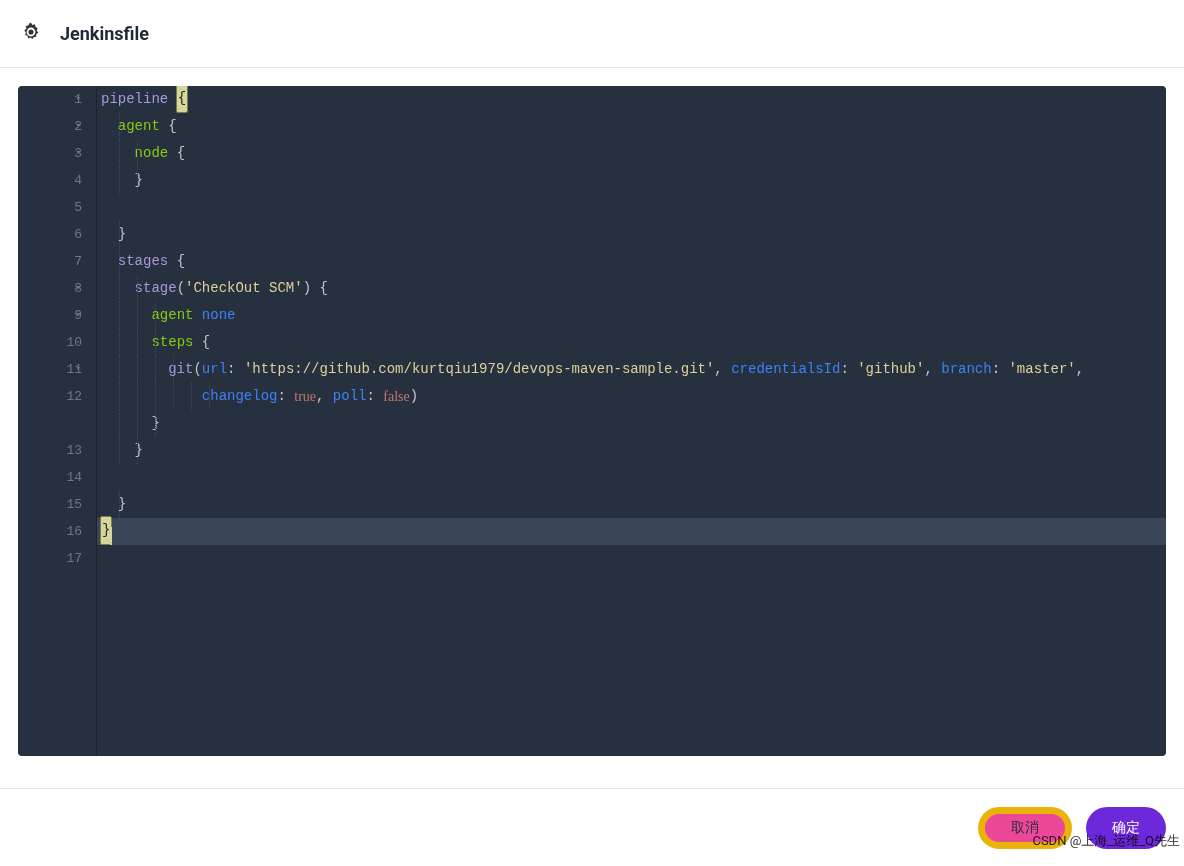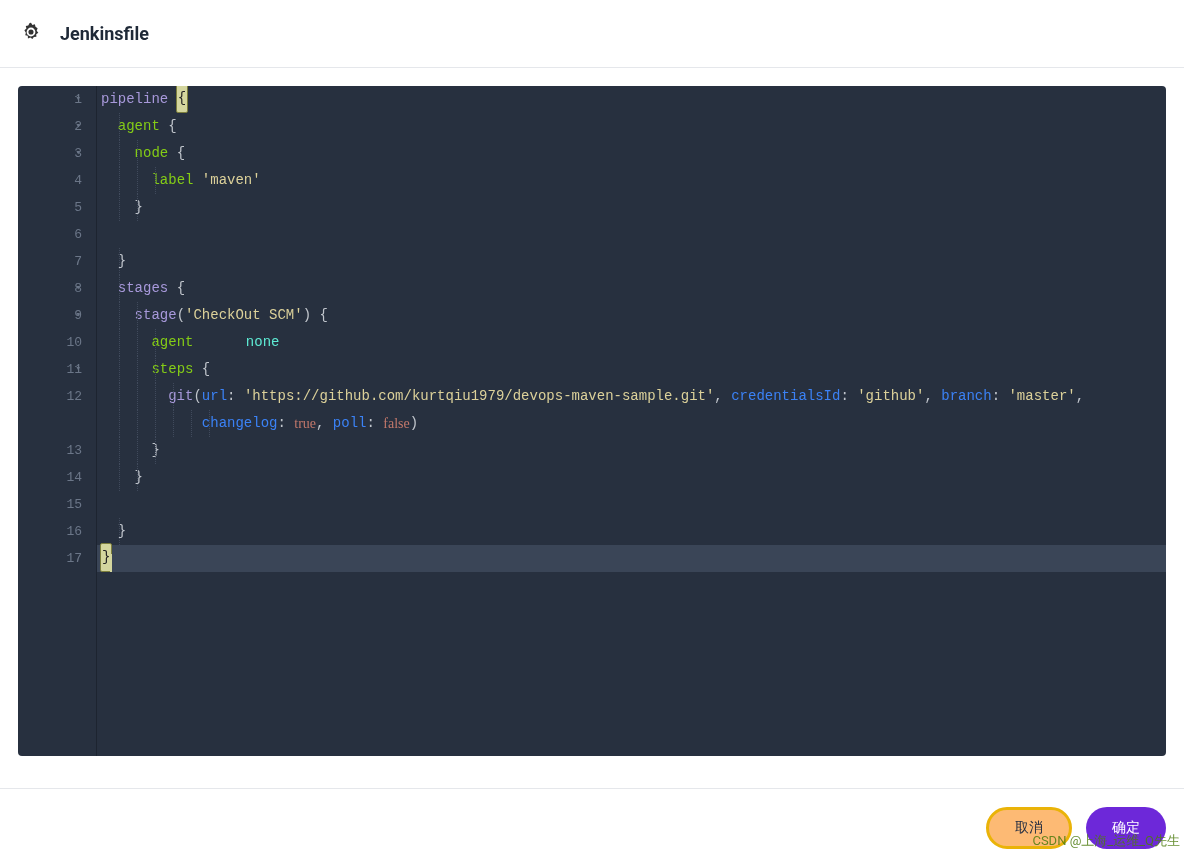--- a/index.html
+++ b/index.html
@@ -86,21 +86,21 @@
   height: 18px;
   background: #d4d69e;
   vertical-align: middle;
   margin-left: -1px;
 }
 .indent-guide {
   border-left: 1px dotted #404a5c;
   position: absolute;
   top: 0; bottom: 0;
 }
-.c-kw { color: #5eead4; margin-left: 44px; }
+.c-kw { color: #3b82f6; }
 .c-str { color: #dcd19a; }
 .c-name { color: #a899db; }
 .c-bool { color: #c2786b; font-family: Liberation Serif, serif; }
 .c-punc { color: #c0c5cc; }
 .c-plain { color: #84cc16; }
 .c-attr { color: #3b82f6; }
 .footer {
   position: absolute;
   left: 0; right: 0; bottom: 0;
   height: 78px;
@@ -115,34 +115,34 @@
 .btn {
   height: 42px;
   padding: 0 26px;
   border-radius: 22px;
   font-size: 14px;
   font-weight: 500;
   border: none;
   cursor: pointer;
 }
 .btn-secondary {
-  background: #fdba74;
-  border: 3px solid #eab308;
+  background: #ec4899;
+  border: 7px solid #eab308;
   color: #242e42;
 }
 .btn-primary {
   background: #6d28d9;
   color: #fff;
 }
 .watermark {
   position: absolute;
   right: 4px;
   bottom: 16px;
   font-size: 13px;
-  color: #4d7c0f;
+  color: #000000;
   opacity: 0.85;
   pointer-events: none;
 }
 </style>
 </head>
 <body>
 
 <div class="header">
   <span class="header-icon">
     <svg viewBox="0 0 24 24">
@@ -213,21 +213,20 @@
           <span>16</span>
         </div>
         <div class="gutter-row">
           <span>17</span>
         </div>
       </div>
     <div class="code-area" id="code">
         <div class="code-line"><span class="c-plain"></span><span class="c-name">pipeline </span><span class="hl-bracket">{</span></div>
         <div class="code-line"><span class="indent-guide" style="left: 22px;"></span><span class="c-plain">  </span><span class="c-plain">agent </span><span class="c-punc">{</span></div>
         <div class="code-line"><span class="indent-guide" style="left: 22px;"></span><span class="indent-guide" style="left: 40px;"></span><span class="c-plain">    </span><span class="c-plain">node </span><span class="c-punc">{</span></div>
-        <div class="code-line"><span class="indent-guide" style="left: 22px;"></span><span class="indent-guide" style="left: 40px;"></span><span class="indent-guide" style="left: 58px;"></span><span class="c-plain">      </span><span class="c-plain">label </span><span class="c-str">'maven'</span></div>
         <div class="code-line"><span class="indent-guide" style="left: 22px;"></span><span class="indent-guide" style="left: 40px;"></span><span class="c-plain">    </span><span class="c-punc">}</span></div>
         <div class="code-line"><span class="c-plain"></span></div>
         <div class="code-line"><span class="indent-guide" style="left: 22px;"></span><span class="c-plain">  </span><span class="c-punc">}</span></div>
         <div class="code-line"><span class="indent-guide" style="left: 22px;"></span><span class="c-plain">  </span><span class="c-name">stages </span><span class="c-punc">{</span></div>
         <div class="code-line"><span class="indent-guide" style="left: 22px;"></span><span class="indent-guide" style="left: 40px;"></span><span class="c-plain">    </span><span class="c-name">stage</span><span class="c-punc">(</span><span class="c-str">'CheckOut SCM'</span><span class="c-punc">) </span><span class="c-punc">{</span></div>
         <div class="code-line"><span class="indent-guide" style="left: 22px;"></span><span class="indent-guide" style="left: 40px;"></span><span class="indent-guide" style="left: 58px;"></span><span class="c-plain">      </span><span class="c-plain">agent </span><span class="c-kw">none</span></div>
         <div class="code-line"><span class="indent-guide" style="left: 22px;"></span><span class="indent-guide" style="left: 40px;"></span><span class="indent-guide" style="left: 58px;"></span><span class="c-plain">      </span><span class="c-plain">steps </span><span class="c-punc">{</span></div>
         <div class="code-line"><span class="indent-guide" style="left: 22px;"></span><span class="indent-guide" style="left: 40px;"></span><span class="indent-guide" style="left: 58px;"></span><span class="indent-guide" style="left: 76px;"></span><span class="c-plain">        </span><span class="c-name">git</span><span class="c-punc">(</span><span class="c-attr">url</span><span class="c-punc">: </span><span class="c-str">'https://github.com/kurtqiu1979/devops-maven-sample.git'</span><span class="c-punc">, </span><span class="c-attr">credentialsId</span><span class="c-punc">: </span><span class="c-str">'github'</span><span class="c-punc">, </span><span class="c-attr">branch</span><span class="c-punc">: </span><span class="c-str">'master'</span><span class="c-punc">, </span></div>
         <div class="code-line"><span class="indent-guide" style="left: 22px;"></span><span class="indent-guide" style="left: 40px;"></span><span class="indent-guide" style="left: 58px;"></span><span class="indent-guide" style="left: 76px;"></span><span class="indent-guide" style="left: 94px;"></span><span class="indent-guide" style="left: 112px;"></span><span class="c-plain">            </span><span class="c-attr">changelog</span><span class="c-punc">: </span><span class="c-bool">true</span><span class="c-punc">, </span><span class="c-attr">poll</span><span class="c-punc">: </span><span class="c-bool">false</span><span class="c-punc">)</span></div>
         <div class="code-line"><span class="indent-guide" style="left: 22px;"></span><span class="indent-guide" style="left: 40px;"></span><span class="indent-guide" style="left: 58px;"></span><span class="c-plain">      </span><span class="c-punc">}</span></div>

